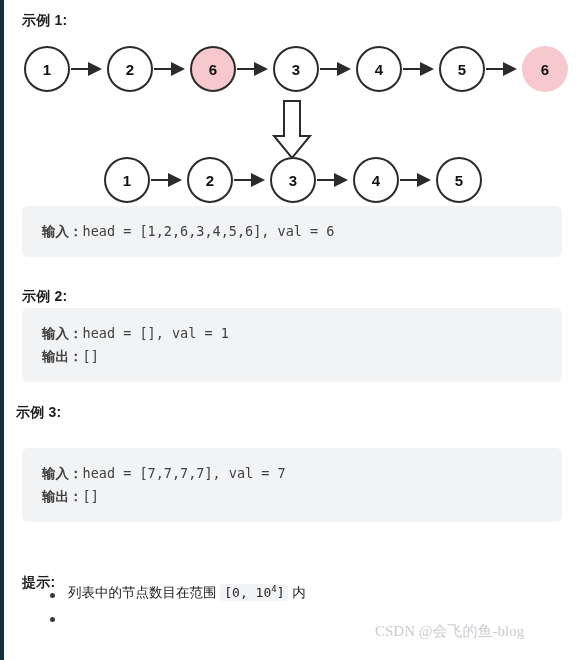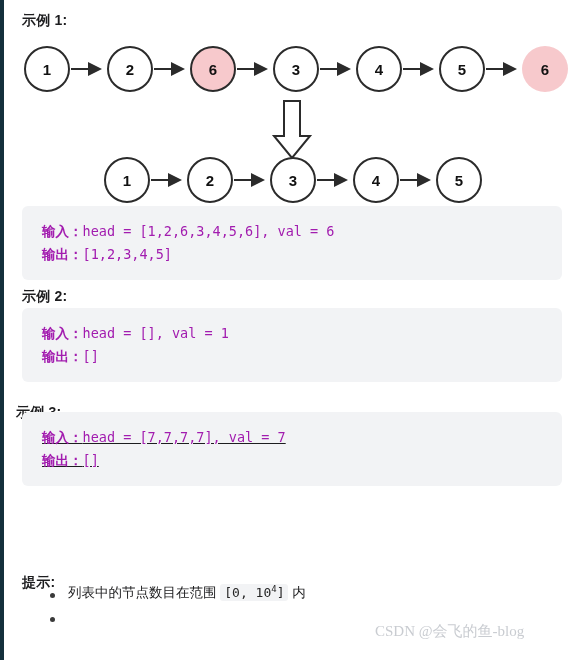--- a/index.html
+++ b/index.html
@@ -25,21 +25,21 @@
   }
   .codeblock{
     position:absolute;
     left:22px;width:540px;
     background:#f2f3f5;border-radius:6px;
     box-sizing:border-box;
     padding:14px 0 14px 20px;
   }
   .codeline{
     font-family:"DejaVu Sans Mono","Liberation Mono",monospace;
-    font-size:13.5px;line-height:23px;color:#a21caf;
+    font-size:13.5px;line-height:23px;color:#404040;
     white-space:pre;
   }
   .codeline .lbl{
     font-family:"Liberation Sans","DejaVu Sans",sans-serif;
     font-weight:bold;font-size:13.5px;
   }
   
   #diagram{position:absolute;left:0;top:34px;width:584px;height:170px;}
   .node{
     position:absolute;width:46px;height:46px;border-radius:50%;
@@ -124,33 +124,32 @@
 
     <div class="node" style="left:104px;top:123px;">1</div>
     <div class="node" style="left:187px;top:123px;">2</div>
     <div class="node" style="left:270px;top:123px;">3</div>
     <div class="node" style="left:353px;top:123px;">4</div>
     <div class="node" style="left:436px;top:123px;">5</div>
   </div>
 
   <div class="codeblock" style="top:206px;">
     <div class="codeline"><span class="lbl">输入：</span><span>head = [1,2,6,3,4,5,6], val = 6</span></div>
-    <div class="codeline"><span class="lbl">输出：</span><span>[1,2,3,4,5]</span></div>
   </div>
 
   <div class="heading" style="left:22px;top:288px;">示例 2:</div>
 
   <div class="codeblock" style="top:308px;">
     <div class="codeline"><span class="lbl">输入：</span><span>head = [], val = 1</span></div>
     <div class="codeline"><span class="lbl">输出：</span><span>[]</span></div>
   </div>
 
   <div class="heading" style="left:16px;top:404px;">示例 3:</div>
 
-  <div class="codeblock" style="top:412px;text-decoration:underline;">
+  <div class="codeblock" style="top:448px;">
     <div class="codeline"><span class="lbl">输入：</span><span>head = [7,7,7,7], val = 7</span></div>
     <div class="codeline"><span class="lbl">输出：</span><span>[]</span></div>
   </div>
 
   <div class="heading" style="left:22px;top:558px;margin-top:16px;">提示:</div>
 
   <div id="hints-list">
     <div class="hint-row">
       <span class="bullet"></span><span class="cn">列表中的节点数目在范围 </span><span class="code-span"><span>[0, 10</span><sup>4</sup><span>]</span></span><span class="cn"> 内</span>
     </div>

